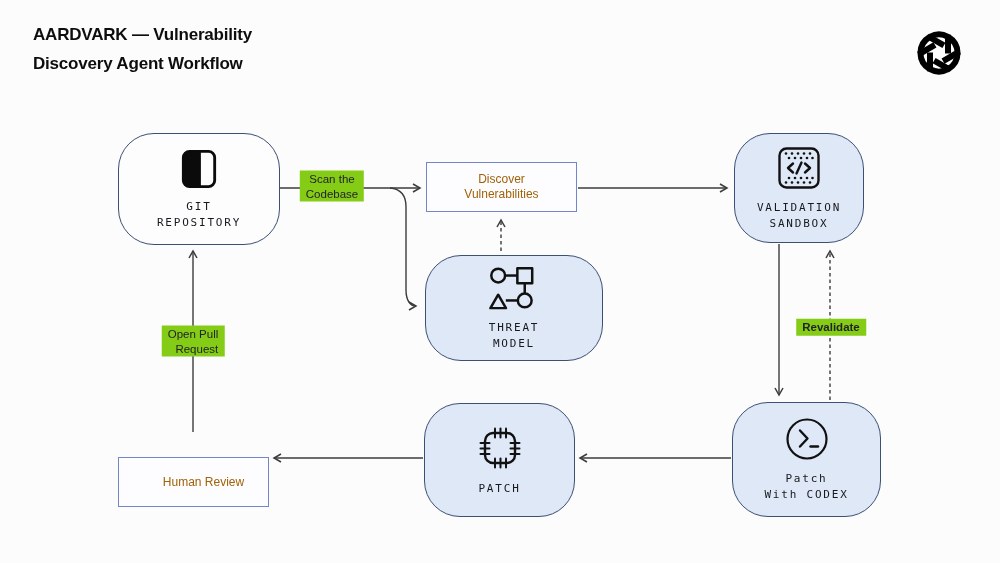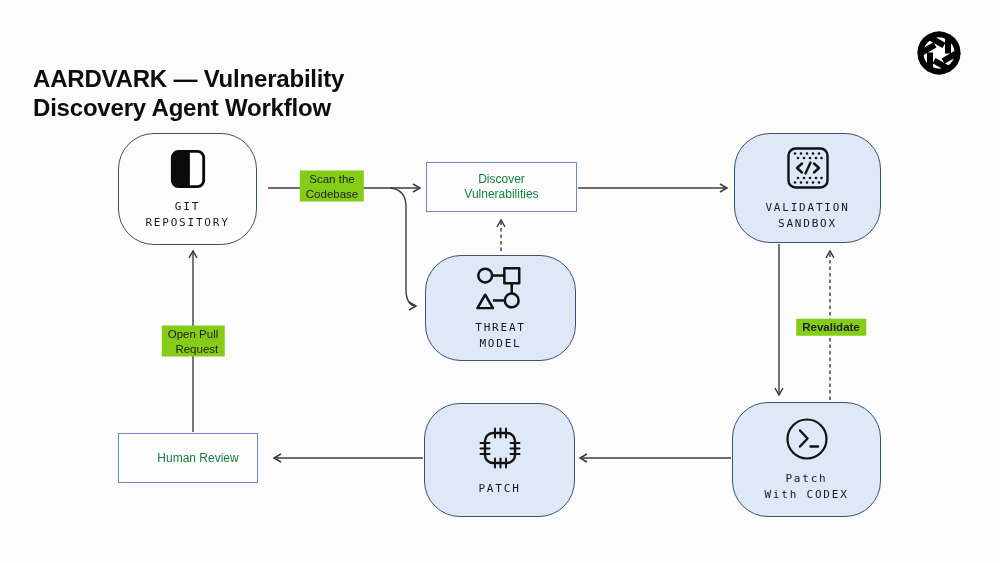--- a/index.html
+++ b/index.html
@@ -3,43 +3,43 @@
 <meta charset="utf-8">
 <style>
   html,body{margin:0;padding:0;}
   body{
     width:1000px;height:563px;position:relative;overflow:hidden;
     background:#fcfcfc;
     font-family:"Liberation Sans",sans-serif;
   }
   .title{
     position:absolute;left:33px;top:20px;
-    font-size:24px;line-height:29px;font-weight:bold;
-    letter-spacing:-0.2px;color:#0d0d0d;white-space:pre-line;margin-top:44px;
+    font-size:17px;line-height:29px;font-weight:bold;
+    letter-spacing:-0.2px;color:#0d0d0d;white-space:pre-line;
   }
   .logo{position:absolute;left:912px;top:26px;width:54px;height:54px;}
   svg.arrows{position:absolute;left:0;top:0;pointer-events:none;}
   .node{
     position:absolute;box-sizing:border-box;
     border:1.5px solid #3c4f74;border-radius:36px;background:#dfe8f7;
     display:flex;flex-direction:column;align-items:center;justify-content:center;gap:9px;
   }
   .node.white{background:#fdfdfe;}
   .box{
     position:absolute;box-sizing:border-box;
     border:1.3px solid #7386ca;background:#fdfdff;
     display:flex;align-items:center;justify-content:center;
   }
   .mono-label{
     font-family:"DejaVu Sans Mono",monospace;
     font-size:11px;letter-spacing:1.8px;line-height:16px;
     color:#17191d;text-align:center;white-space:pre-line;
   }
   .sans-label{
-    font-size:12px;line-height:15px;color:#15803d;
+    font-size:12px;line-height:15px;color:#a16207;
     text-align:center;white-space:pre-line;
   }
   .edge-label{
     position:absolute;transform:translate(-50%,-50%);
     font-size:11.5px;line-height:14.5px;color:#232327;
     text-align:center;white-space:pre-line;
     background:#84cc16;padding:1px 6px;
   }
   .icon{display:block;}
 </style>
@@ -72,35 +72,35 @@
     <path d="M578,188 H727" marker-end="url(#ah)"></path>
     <path d="M501,251 V220" stroke-dasharray="3.5,3" marker-end="url(#ah)"></path>
     <path d="M779,244 V395" marker-end="url(#ah)"></path>
     <path d="M830,400 V251" stroke-dasharray="3.5,3" marker-end="url(#ah)"></path>
     <path d="M731,458 H580" marker-end="url(#ah)"></path>
     <path d="M423,458 H274" marker-end="url(#ah)"></path>
     <path d="M193,432 V251" marker-end="url(#ah)"></path>
   </g>
 </svg>
 
-<div class="node white" style="left:118px;top:133px;width:139px;height:112px;">
+<div class="node white" style="left:118px;top:133px;width:162px;height:112px;">
   <svg class="icon" width="38" height="42" viewBox="0 0 40 44">
     <path d="M9,3.5 H22 V40.5 H9 Q3.5,40.5 3.5,35 V9 Q3.5,3.5 9,3.5 Z" fill="#0b0b0b"></path>
     <rect x="3.5" y="3.5" width="33" height="37" rx="6.5" fill="none" stroke="#0b0b0b" stroke-width="3"></rect>
   </svg>
   <div class="mono-label">GIT
 REPOSITORY</div>
 </div>
 
 <div class="box" style="left:426px;top:162px;width:151px;height:50px;">
   <div class="sans-label">Discover
 Vulnerabilities</div>
 </div>
 
-<div class="node" style="left:734px;top:133px;width:147px;height:110px;">
+<div class="node" style="left:734px;top:133px;width:130px;height:110px;">
   <svg class="icon" width="46" height="46" viewBox="0 0 46 46">
     <rect x="3.5" y="3.5" width="39" height="39" rx="7" fill="none" stroke="#111" stroke-width="2.4"></rect>
     <g fill="#111">
       <circle cx="10" cy="8.5" r="1.3"></circle>
         <circle cx="16" cy="8.5" r="1.3"></circle>
         <circle cx="22" cy="8.5" r="1.3"></circle>
         <circle cx="28" cy="8.5" r="1.3"></circle>
         <circle cx="34" cy="8.5" r="1.3"></circle>
       <circle cx="13" cy="13" r="1.3"></circle>
         <circle cx="19" cy="13" r="1.3"></circle>
@@ -121,21 +121,21 @@
     <g fill="none" stroke="#111" stroke-width="2.4" stroke-linecap="round" stroke-linejoin="round">
       <path d="M17,18.5 L12,23 L17,27.5"></path>
       <path d="M20.5,28.5 L25.5,17.5"></path>
       <path d="M29,18.5 L34,23 L29,27.5"></path>
     </g>
   </svg>
   <div class="mono-label">VALIDATION
 SANDBOX</div>
 </div>
 
-<div class="node" style="left:425px;top:255px;width:151px;height:106px;">
+<div class="node" style="left:425px;top:255px;width:178px;height:106px;">
   <svg class="icon" width="54" height="46" viewBox="0 0 54 48">
     <g fill="none" stroke="#111" stroke-width="2.6" stroke-linejoin="round">
       <circle cx="10.5" cy="11" r="7.2"></circle>
       <rect x="30.5" y="3.5" width="15.5" height="15.5"></rect>
       <line x1="17.7" y1="11" x2="30.5" y2="11"></line>
       <line x1="38.2" y1="19" x2="38.2" y2="29.5"></line>
       <circle cx="38.2" cy="37" r="7.2"></circle>
       <path d="M10.5,31 L18.6,45 H2.4 Z"></path>
       <line x1="18.5" y1="37" x2="31" y2="37"></line>
     </g>
@@ -170,21 +170,21 @@
         <line x1="4.5" y1="24.5" x2="13.5" y2="24.5"></line>
         <line x1="4.5" y1="30" x2="13.5" y2="30"></line>
       <line x1="34.5" y1="19" x2="43.5" y2="19"></line>
         <line x1="34.5" y1="24.5" x2="43.5" y2="24.5"></line>
         <line x1="34.5" y1="30" x2="43.5" y2="30"></line>
     </g>
   </svg>
   <div class="mono-label">PATCH</div>
 </div>
 
-<div class="box" style="left:118px;top:433px;width:140px;height:50px;padding-left:20px;">
+<div class="box" style="left:118px;top:457px;width:151px;height:50px;padding-left:20px;">
   <div class="sans-label">Human Review</div>
 </div>
 
 <div class="edge-label" style="left:332px;top:186px;">Scan the
 Codebase</div>
 <div class="edge-label" style="left:193px;top:341px;text-align:right;">Open Pull
 Request</div>
 <div class="edge-label" style="left:831px;top:327px;font-weight:bold;">Revalidate</div>
 
 </body></html>

